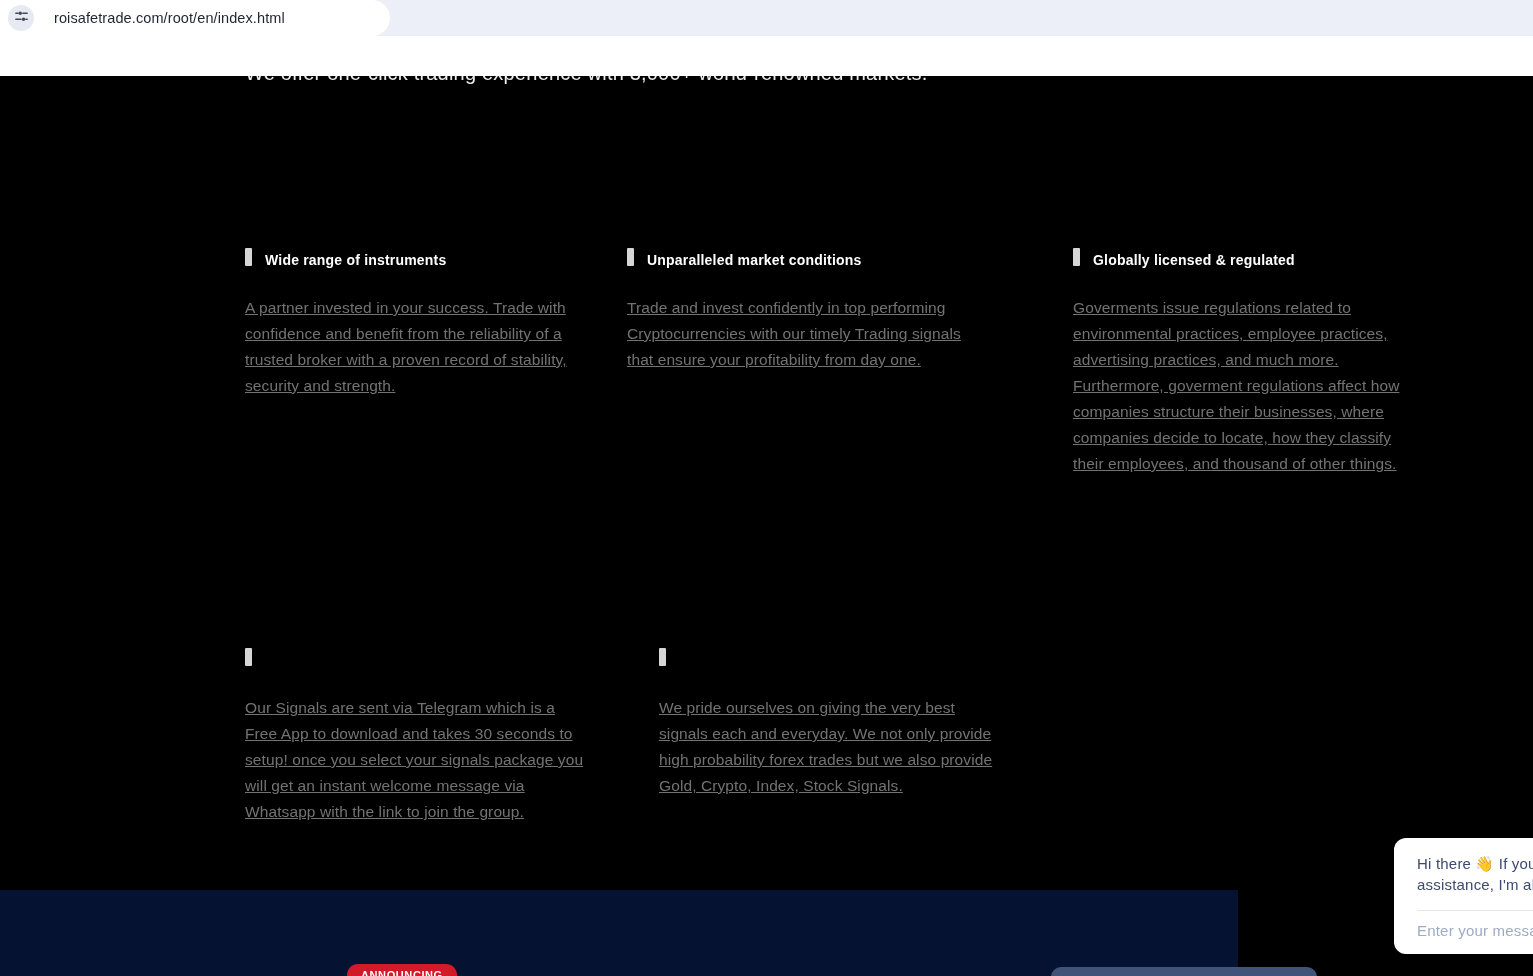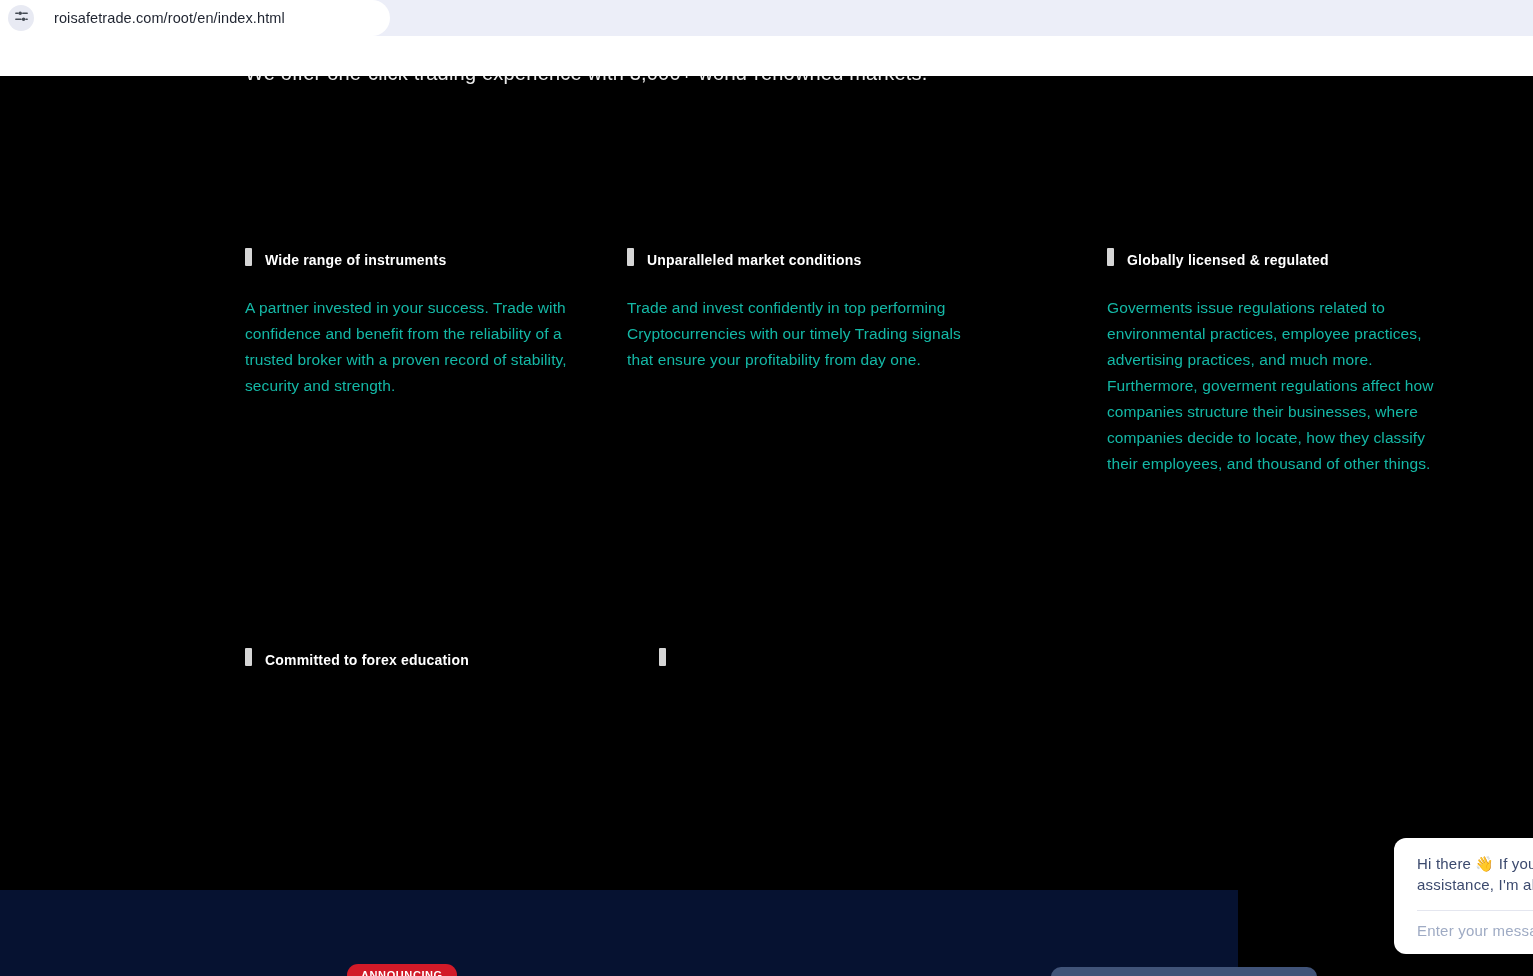--- a/index.html
+++ b/index.html
@@ -38,34 +38,35 @@
     background:#000000; overflow:hidden; z-index:10;
   }
   .intro-line {
     position:absolute; left:245px; top:-14px; width:1100px;
     font-size:20px; font-weight:500; color:#ECECEC; letter-spacing:0.2px;
     white-space:nowrap;
   }
   .feature { position:absolute; width:345px; }
   .f0 { left:245px;  top:172px; }
   .f1 { left:627px;  top:172px; }
-  .f2 { left:1107px; top:172px; }
+  .f2 { left:1073px; top:172px; }
   .f3 { left:245px;  top:572px; }
   .f4 { left:659px;  top:572px; }
   .feature-title {
     font-size:14px; font-weight:800; color:#ffffff; line-height:25px;
     letter-spacing:0.2px;
   }
   .title-bar {
     display:inline-block; width:7px; height:18px; background:#D6D6D6;
     border-radius:1px; margin-right:13px; vertical-align:-1px;
   }
   .feature-body {
-    margin-top:22px; font-size:15.5px; line-height:26px; color:#14b8a6;
+    margin-top:22px; font-size:15.5px; line-height:26px; color:#737373;
     letter-spacing:0.1px;
+    text-decoration:underline;
   }
 
   
   .navy-section {
     position:absolute; left:0; top:890px; width:1238px; height:86px;
     background:#061231; z-index:10;
   }
   .announce-badge {
     position:absolute; left:347px; top:74px;
     background:#D21A28; color:#ffffff; font-size:11px; font-weight:700;
@@ -136,25 +137,27 @@
     <div class="feature-title"><span class="title-bar"></span><span>Unparalleled market conditions</span></div>
     <div class="feature-body">Trade and invest confidently in top performing Cryptocurrencies with our timely Trading signals that ensure your profitability from day one.</div>
   </div>
 
   <div class="feature f2">
     <div class="feature-title"><span class="title-bar"></span><span>Globally licensed &amp; regulated</span></div>
     <div class="feature-body">Goverments issue regulations related to environmental practices, employee practices, advertising practices, and much more. Furthermore, goverment regulations affect how companies structure their businesses, where companies decide to locate, how they classify their employees, and thousand of other things.</div>
   </div>
 
   <div class="feature f3">
-    <div class="feature-title"><span class="title-bar"></span><span>Committed to forex education</span></div>
+    <div class="feature-title"><span class="title-bar"></span></div>
+    <div class="feature-body">Our Signals are sent via Telegram which is a Free App to download and takes 30 seconds to setup! once you select your signals package you will get an instant welcome message via Whatsapp with the link to join the group.</div>
   </div>
 
   <div class="feature f4">
     <div class="feature-title"><span class="title-bar"></span></div>
+    <div class="feature-body">We pride ourselves on giving the very best signals each and everyday. We not only provide high probability forex trades but we also provide Gold, Crypto, Index, Stock Signals.</div>
   </div>
 
 </div>
 
 <div class="navy-section">
   <div class="announce-badge">ANNOUNCING</div>
   <div class="footer-panel"></div>
 </div>
 
 <div class="chat-widget">

